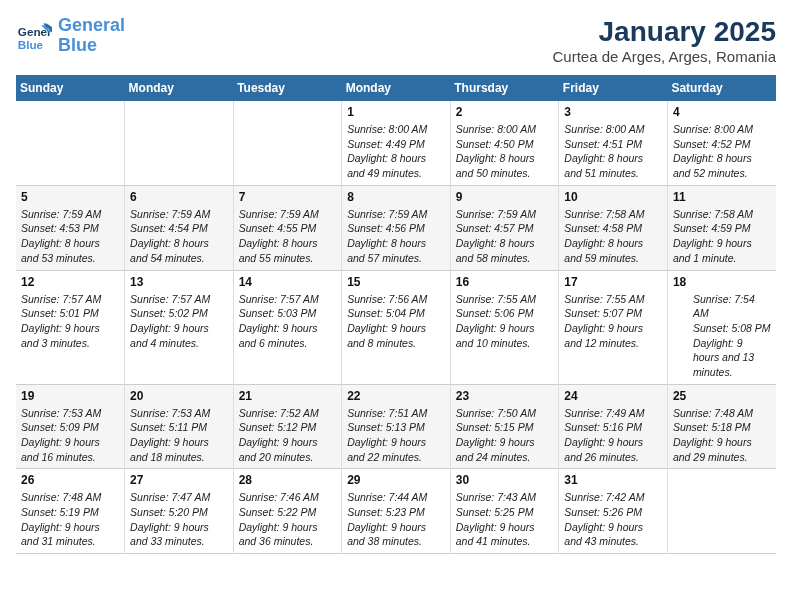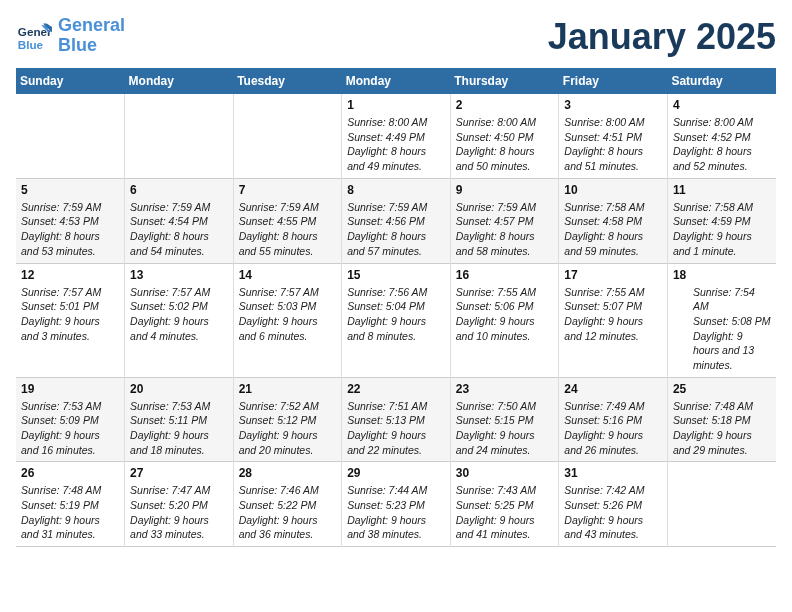--- a/index.html
+++ b/index.html
@@ -31,21 +31,21 @@
       color: #4a90d9;
     }
     .logo-icon {
       width: 36px;
       height: 36px;
     }
     .title-block {
       text-align: right;
     }
     .title-block h1 {
-      font-size: 36px;
+      font-size: 28px;
       color: #1a3a5c;
       font-weight: bold;
     }
     .title-block h2 {
       font-size: 15px;
       color: #444;
       font-weight: normal;
     }
     table {
       width: 100%;
@@ -104,20 +104,21 @@
     </svg>
     <div>
       <div class="logo-text">
         <span>General</span><br>
         <span style="color:#4a90d9">Blue</span>
       </div>
     </div>
   </div>
   <div class="title-block">
     <h1>January 2025</h1>
+    <h2>Curtea de Arges, Arges, Romania</h2>
   </div>
 </div>
 
 <table>
   <thead>
     <tr>
     <th>Sunday</th>
         <th>Monday</th>
         <th>Tuesday</th>
         <th>Monday</th>

